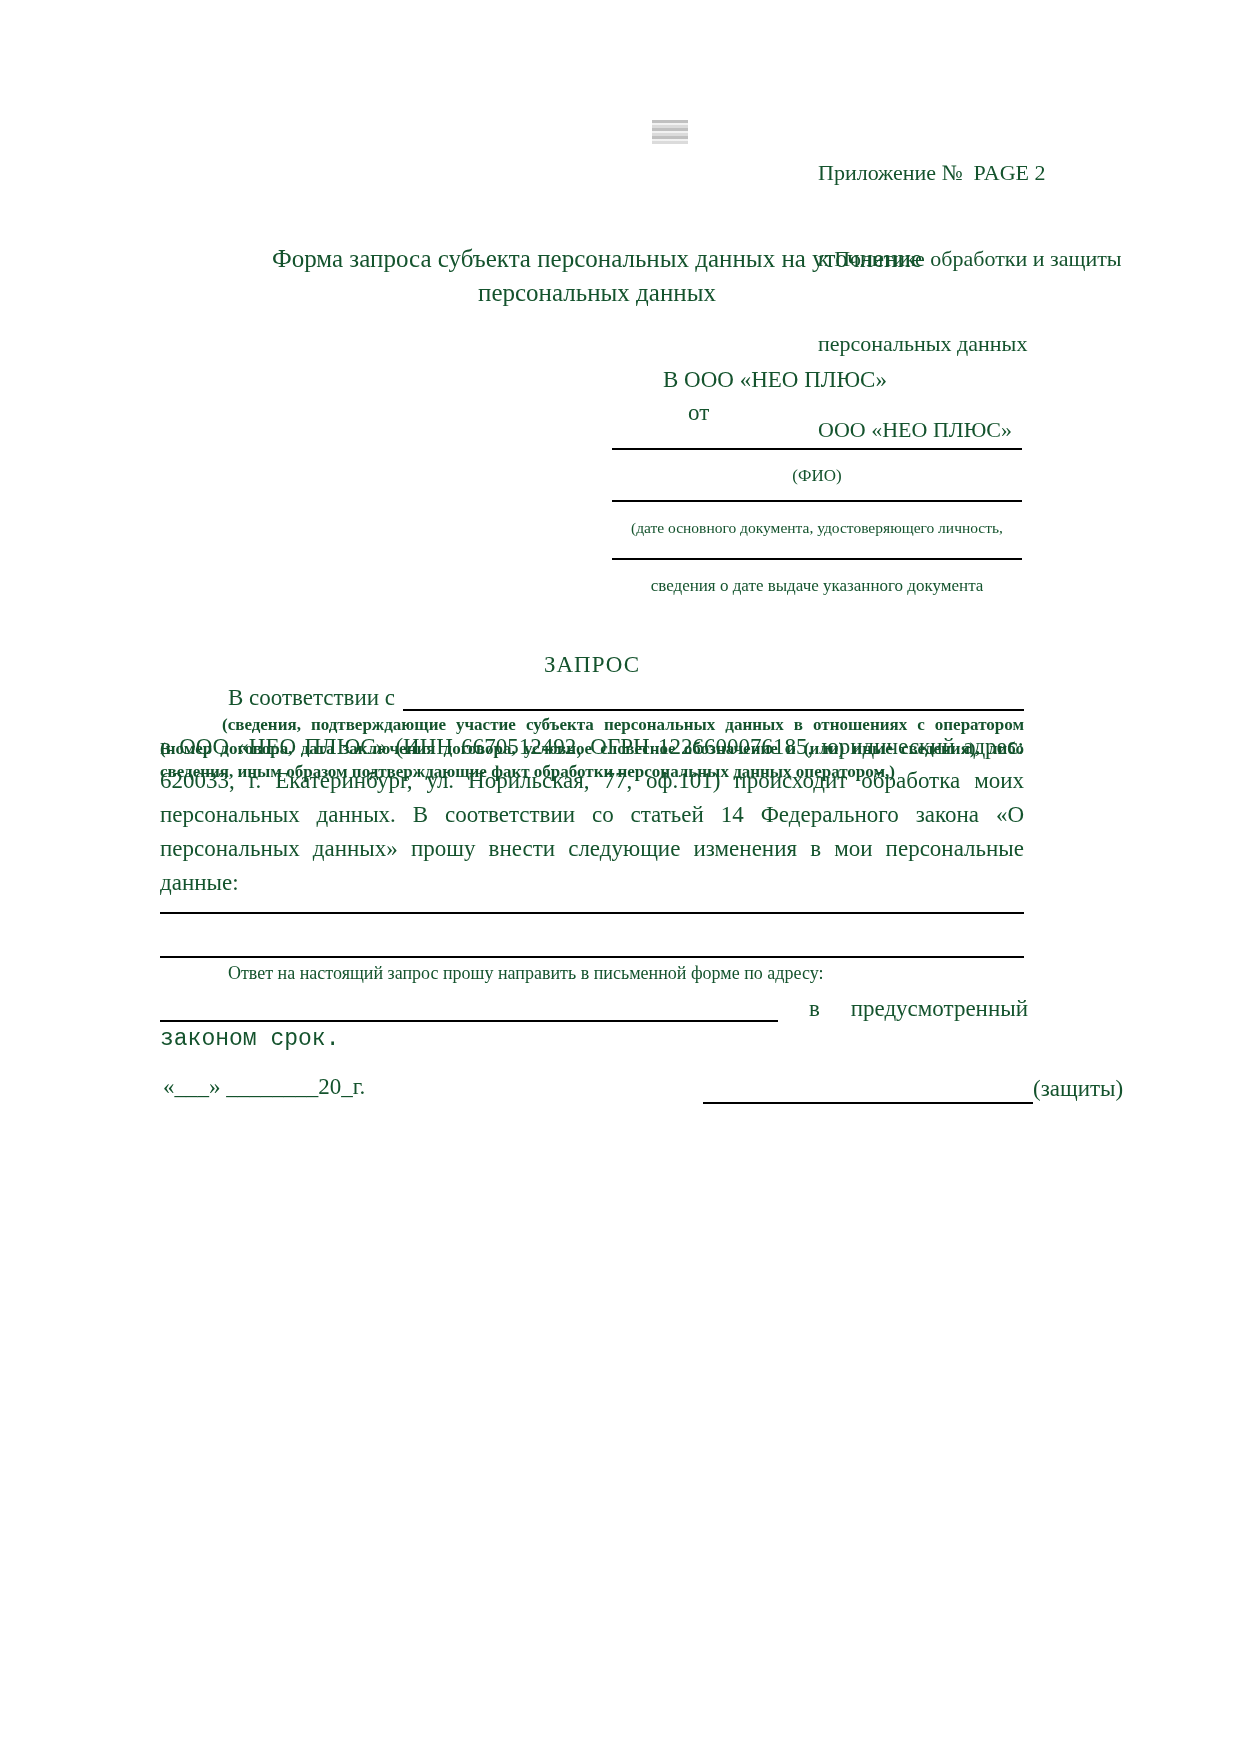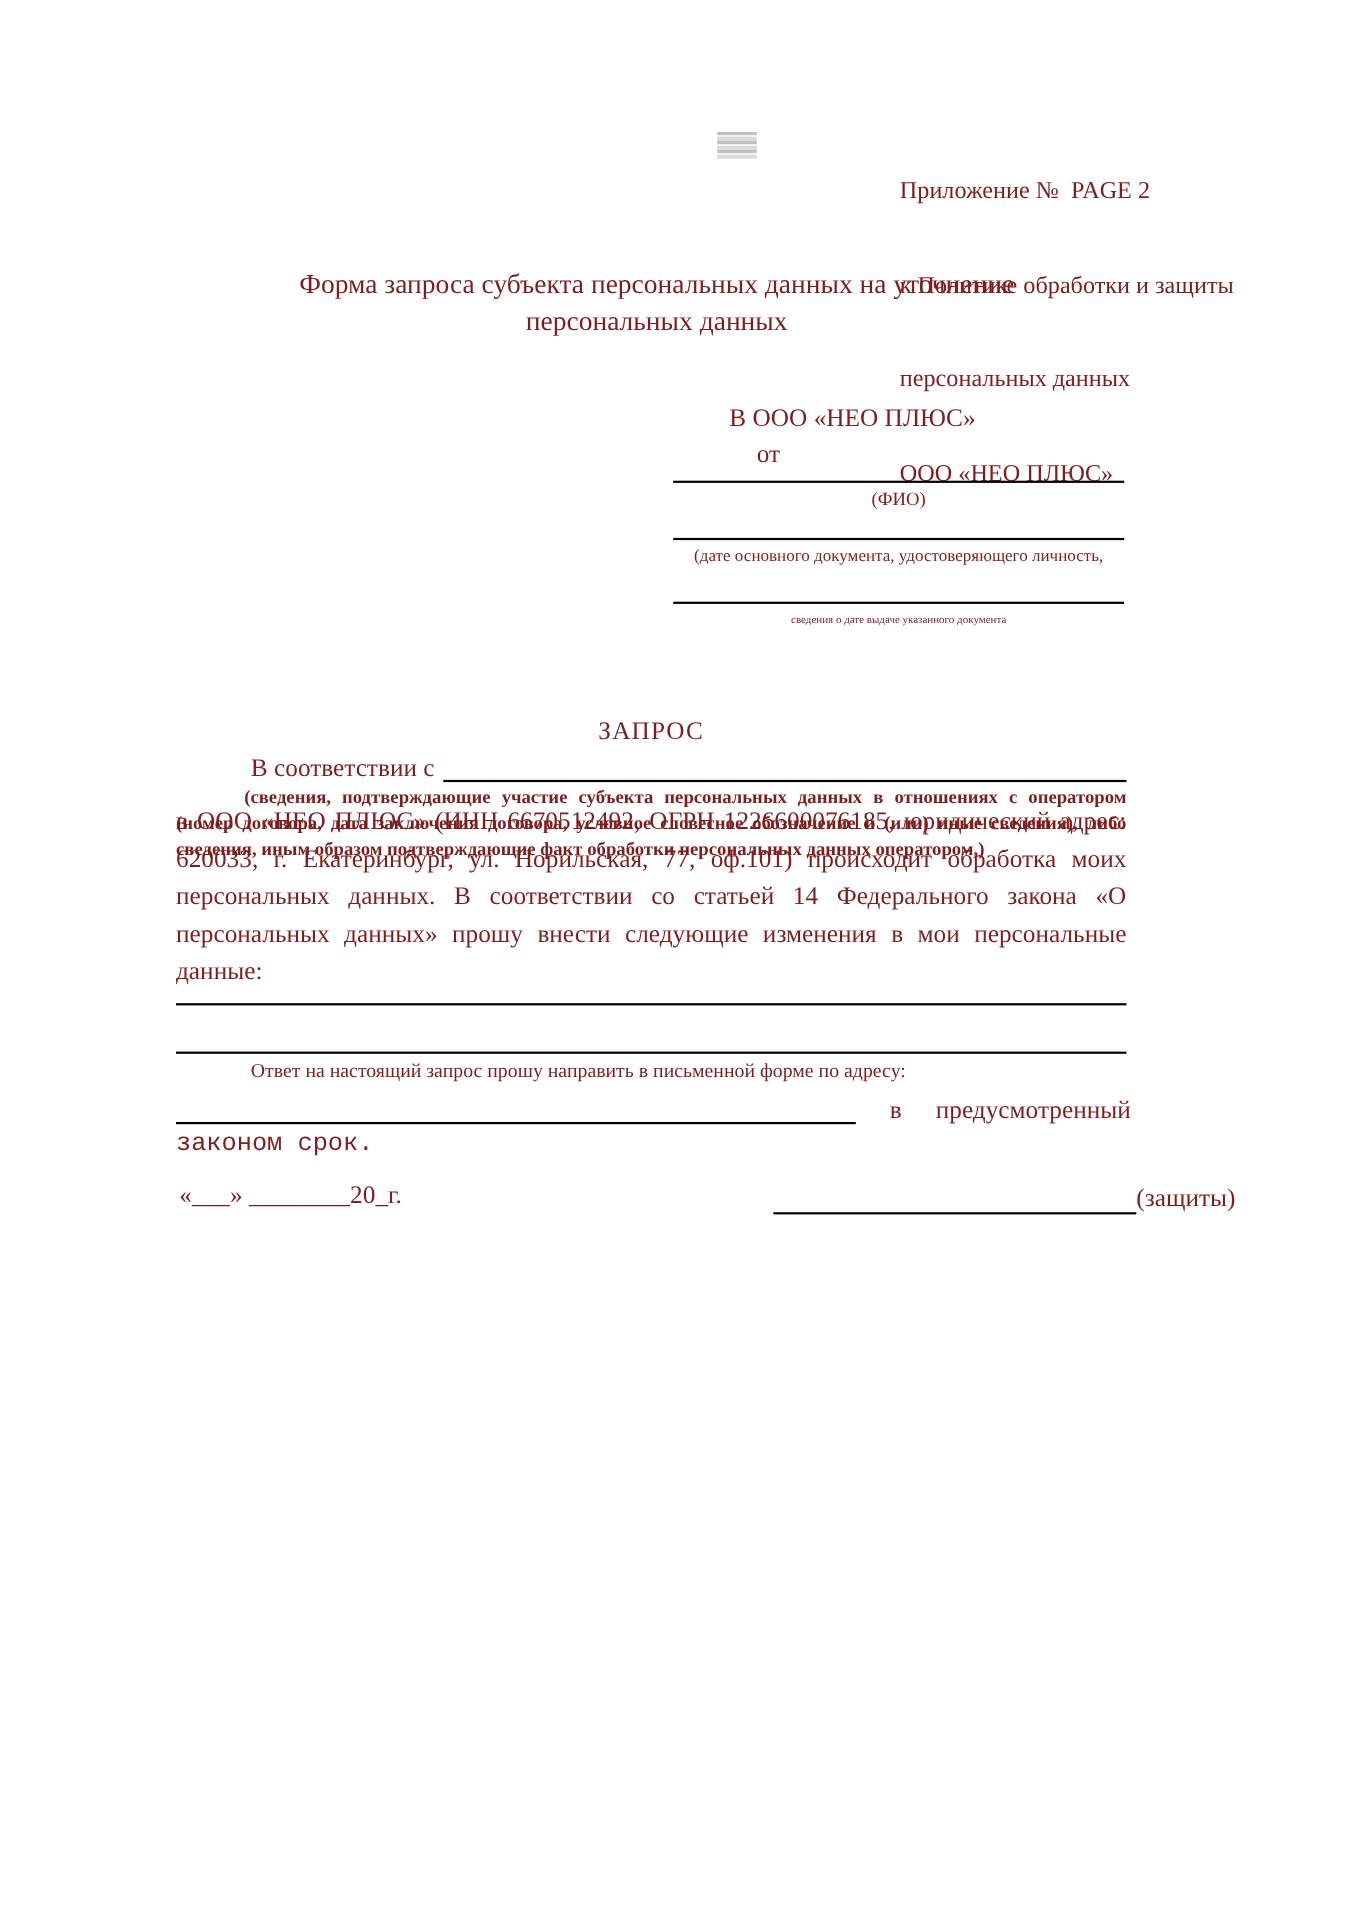--- a/index.html
+++ b/index.html
@@ -1,20 +1,20 @@
 <!DOCTYPE html>
 <html><head>
 <meta charset="utf-8">
 <style>
   html,body{margin:0;padding:0;background:#ffffff;}
   .page{
     position:relative;
     width:1242px;height:1755px;
     background:#ffffff;
-    color:#7f1d1d;
+    color:#14532d;
     font-family:"Liberation Serif", serif;
     overflow:hidden;
   }
   
   .artifact{
     position:absolute;left:652px;top:120px;width:36px;height:24px;
     background:repeating-linear-gradient(to bottom,#ababab 0 3px,#ededed 3px 5px,#cfcfcf 5px 8px);
     opacity:.75;
   }
   .appendix{
@@ -23,26 +23,26 @@
   }
   .title{
     position:absolute;left:197px;top:242px;width:800px;
     text-align:center;font-weight:normal;font-size:25px;line-height:34px;
   }
   .to-line{position:absolute;left:663px;top:367px;font-size:23px;white-space:nowrap;}
   .from-label{position:absolute;left:688px;top:400px;font-size:23px;}
   .field{
     position:absolute;left:612px;width:410px;
     border-top:2.5px solid #000;
-    text-align:center;font-size:16px;padding-top:5px;
-    line-height:20px;white-space:nowrap;
+    text-align:center;font-size:16px;padding-top:16px;
+    line-height:20px;white-space:nowrap;margin-top:11px;
   }
   .field.f1{top:437px;font-size:17px;}
   .field.f2{top:489px;font-size:15.5px;}
-  .field.f3{top:547px;font-size:10px;}
+  .field.f3{top:547px;font-size:17px;}
   .field.f4{top:595px;font-size:15.5px;}
   .zapros{
     position:absolute;left:160px;top:652px;width:864px;
     text-align:center;font-size:23px;letter-spacing:1px;
   }
   .intro-row{
     position:absolute;left:160px;top:685px;width:864px;
     display:flex;align-items:flex-end;font-size:23px;padding-left:0;
   }
   .intro-row .indent{width:68px;flex:0 0 68px;}

